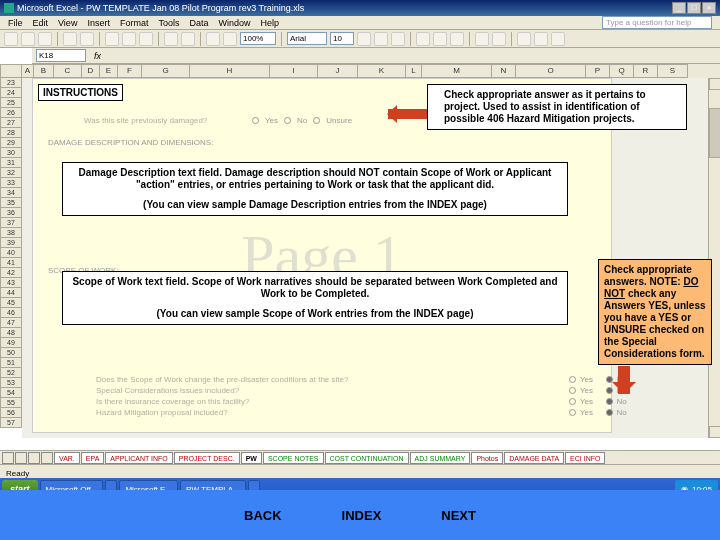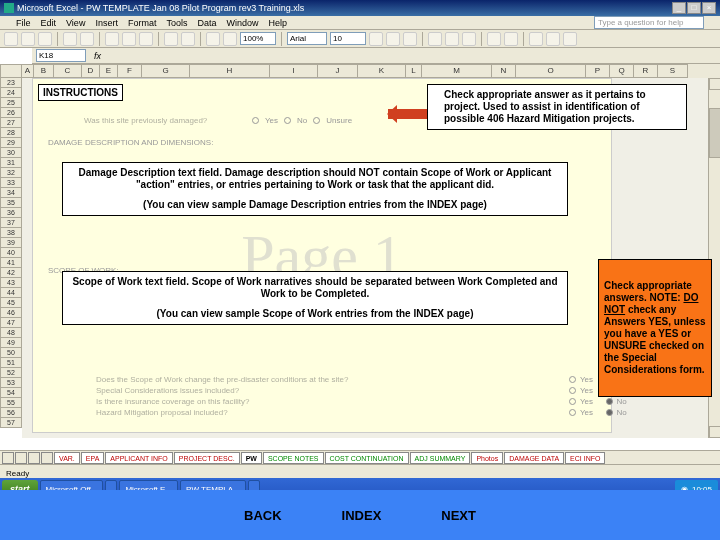--- a/index.html
+++ b/index.html
@@ -1,27 +1,27 @@
 <!DOCTYPE html>
 <html><head>
 <meta charset="utf-8">
 <style>
   * { margin: 0; padding: 0; box-sizing: border-box; }
   body { font-family: Arial, sans-serif; font-size: 10px; background: #fff; width: 720px; height: 540px; overflow: hidden; }
   .title-bar { background: linear-gradient(#0a246a,#3a6ea5); color:#fff; height:16px; display:flex; align-items:center; padding:0 4px; font-size:9px; }
   .title-bar .icon { width:10px; height:10px; background:#2a8; margin-right:3px; }
   .win-btns { margin-left:auto; display:flex; gap:1px; }
   .win-btn { width:14px; height:12px; background:#ccc; border:1px solid #888; font-size:8px; text-align:center; line-height:10px; }
-  .menu-bar { background:#ece9d8; height:14px; display:flex; align-items:center; padding:0 16px; font-size:9px; gap:10px; border-bottom:1px solid #aca899; }
+  .menu-bar { background:#ece9d8; height:14px; display:flex; align-items:center; padding:0 8px; font-size:9px; gap:10px; border-bottom:1px solid #aca899; }
   .toolbar { background:#ece9d8; height:18px; display:flex; align-items:center; padding:0 4px; gap:3px; border-bottom:1px solid #aca899; }
   .tb-btn { width:14px; height:14px; background:#f5f3e9; border:1px solid #ccc; border-radius:2px; }
   .tb-sep { width:1px; height:14px; background:#aca899; margin:0 2px; }
   .zoom-box { width:36px; height:13px; background:#fff; border:1px solid #7f9db9; font-size:8px; padding:0 2px; display:flex; align-items:center; }
   .font-name { width:40px; height:13px; background:#fff; border:1px solid #7f9db9; font-size:8px; padding:0 2px; display:flex; align-items:center; }
-  .font-size { width:36px; height:13px; background:#fff; border:1px solid #7f9db9; font-size:8px; padding:0 2px; display:flex; align-items:center; }
+  .font-size { width:24px; height:13px; background:#fff; border:1px solid #7f9db9; font-size:8px; padding:0 2px; display:flex; align-items:center; }
   .question-box { margin-left:auto; width:110px; height:13px; background:#fff; border:1px solid #7f9db9; font-size:8px; color:#999; padding:0 3px; display:flex; align-items:center; }
   .formula-row { background:#ece9d8; height:16px; display:flex; align-items:center; border-bottom:1px solid #aca899;margin-left:32px; }
   .name-box { width:50px; height:13px; background:#fff; border:1px solid #7f9db9; margin:0 4px; font-size:8px; padding:0 2px; display:flex; align-items:center; }
   .fx { font-size:9px; font-style:italic; margin:0 4px; }
   .worksheet { position:relative; width:720px; height:386px; overflow:hidden; }
   .col-headers { display:flex; height:14px; background:#ece9d8; }
   .rowhdr-spacer { width:22px; border:1px solid #aca899; background:#ece9d8; }
   .colh { border:1px solid #aca899; border-left:none; text-align:center; font-size:8px; line-height:12px; background:#ece9d8; color:#333; }
   .grid-body { display:flex; height:360px; }
   .row-headers { width:22px; display:flex; flex-direction:column; }
@@ -36,21 +36,21 @@
   .radio-group .r { width:7px; height:7px; border:1px solid #999; border-radius:50%; display:inline-block; }
   .ans-radios { position:absolute; left:547px; font-size:8px; color:#999; }
   .ans-radios .row { display:flex; gap:4px; align-items:center; height:11px; }
   .ans-radios .r { width:7px; height:7px; border:1px solid #999; border-radius:50%; }
   .ans-radios .sel { background:#666; }
   .callout-a { position:absolute; left:427px; top:20px; width:260px; background:#fff; border:1px solid #000; padding:4px 16px; font-size:10px; font-weight:bold; line-height:1.2; z-index:5; }
   .arrow-a { position:absolute; left:388px; top:45px; width:40px; height:10px; background:#d04020; z-index:4; }
   .arrow-a:before { content:""; position:absolute; left:-10px; top:-4px; border:9px solid transparent; border-right:10px solid #d04020; }
   .callout-b { position:absolute; left:62px; top:98px; width:506px; background:#fff; border:1px solid #000; padding:4px 6px; font-size:10px; font-weight:bold; text-align:center; line-height:1.2; z-index:5; }
   .callout-c { position:absolute; left:62px; top:207px; width:506px; background:#fff; border:1px solid #000; padding:4px 6px; font-size:10px; font-weight:bold; text-align:center; line-height:1.2; z-index:5; }
-  .callout-d { position:absolute; left:598px; top:195px; width:114px; background:#f97316; border:1px solid #000; padding:20px 5px; font-size:10px; font-weight:bold; line-height:1.2; z-index:5; }
+  .callout-d { position:absolute; left:598px; top:195px; width:114px; background:#fdba74; border:1px solid #000; padding:4px 5px; font-size:10px; font-weight:bold; line-height:1.2; z-index:5; }
   .arrow-d { position:absolute; left:618px; top:302px; width:12px; height:28px; background:#d04020; z-index:4; }
   .arrow-d:after { content:""; position:absolute; bottom:-12px; left:-6px; border:12px solid transparent; border-top:12px solid #d04020; }
   .section-hd { position:absolute; font-size:8px; color:#999; }
   .questions-list { position:absolute; left:26px; top:296px; font-size:8px; color:#b0b0a0; line-height:11px;margin-left:48px; }
   .scrollbar-v { position:absolute; right:0; top:0; width:12px; height:360px; background:#ece9d8; border-left:1px solid #aca899; }
   .sb-btn { width:12px; height:12px; background:#ece9d8; border:1px solid #aca899; }
   .sb-thumb { position:absolute; top:30px; width:12px; height:50px; background:#cdcabb; border:1px solid #aca899; }
   .tab-strip { height:14px; background:#ece9d8; display:flex; align-items:center; font-size:7px; border-top:1px solid #aca899; padding:0 2px; overflow:hidden; }
   .nav-btn { width:12px; height:12px; border:1px solid #888; background:#ece9d8; margin-right:1px; }
   .tab { padding:0 4px; height:12px; border:1px solid #888; background:#fff; margin-right:1px; white-space:nowrap; line-height:11px; }

